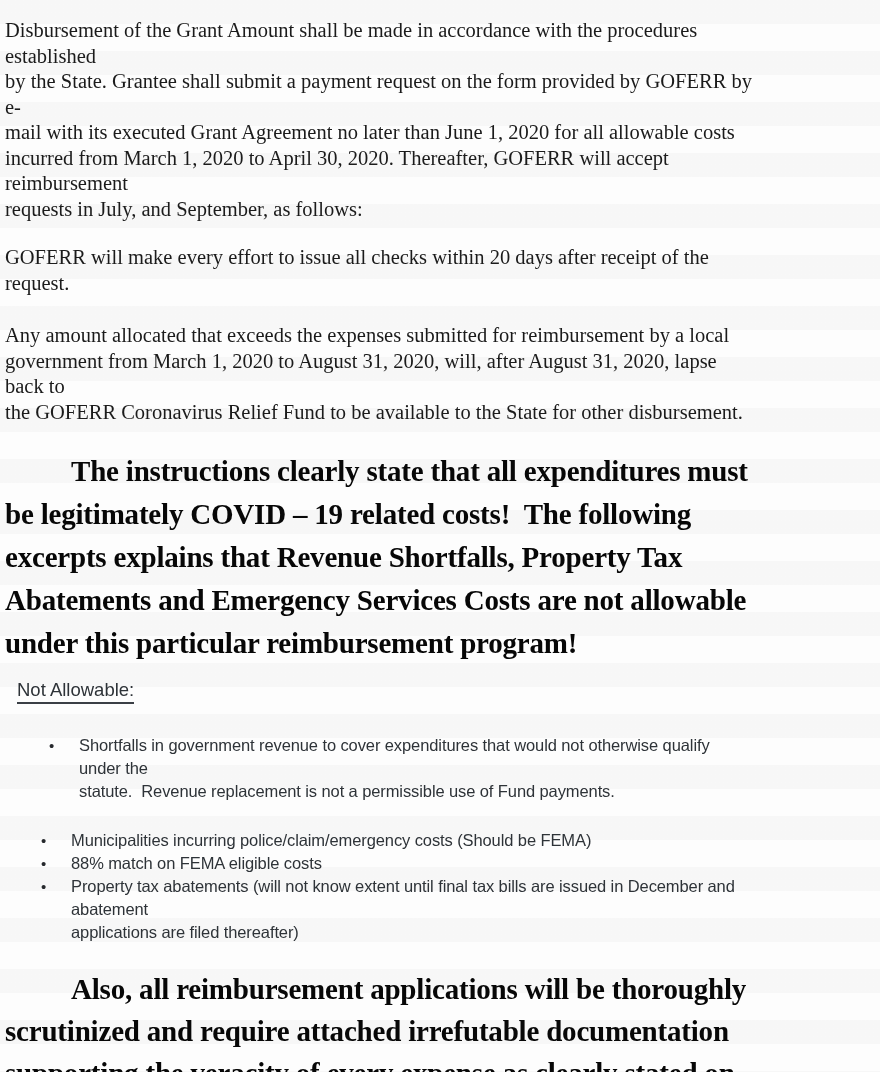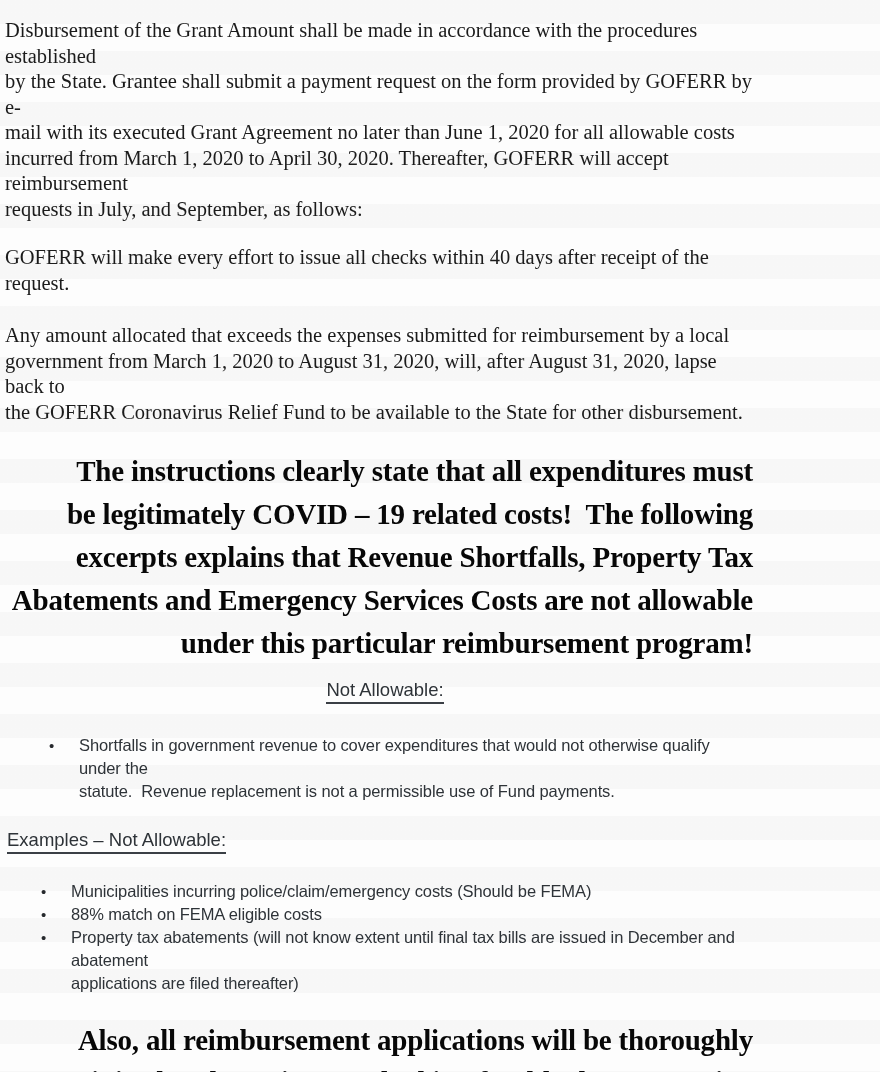--- a/index.html
+++ b/index.html
@@ -43,39 +43,38 @@
   .bold-para {
     margin: 0;
     font-family: "Liberation Serif", "DejaVu Serif", serif;
     font-weight: bold;
     font-size: 29px;
     line-height: 43px;
     letter-spacing: -0.2px;
     color: #070707;
     text-indent: 66px;
     white-space: pre-wrap;
-    text-align: right;
   }
   .gap-b1 { margin-top: 25px; }
   .gap-b2 { margin-top: 24px; line-height: 42px; }
 
   
   .sans-heading {
     margin: 0;
     font-family: "Liberation Sans", "DejaVu Sans", sans-serif;
     font-size: 18.5px;
     font-weight: normal;
     color: #2e3338;
   }
   .sans-heading .u {
     display: inline-block;
     border-bottom: 2px solid #3a3f45;
     padding-bottom: 1px;
   }
-  .gap-h1 { margin-top: 14px; margin-left: 12px; text-align: center; }
+  .gap-h1 { margin-top: 14px; margin-left: 12px; }
   .gap-h2 { margin-top: 26px; margin-left: 2px; }
 
   .blist {
     list-style: none;
     margin: 0;
     padding: 0;
     font-family: "Liberation Sans", "DejaVu Sans", sans-serif;
     font-size: 16.5px;
     line-height: 23px;
     letter-spacing: -0.1px;
@@ -102,36 +101,35 @@
   }
 </style>
 </head>
 <body>
 
 <div class="page">
 
   <p class="serif-para">Disbursement of the Grant Amount shall be made in accordance with the procedures established<br>by the State. Grantee shall submit a payment request on the form provided by GOFERR by e-<br>mail with its executed Grant Agreement no later than June 1, 2020 for all allowable costs<br>incurred from March 1, 2020 to April 30, 2020. Thereafter, GOFERR will accept reimbursement<br>requests in July, and September, as follows:</p>
 
 
-  <p class="serif-para gap-p2">GOFERR will make every effort to issue all checks within 40 days after receipt of the request.</p>
+  <p class="serif-para gap-p2">GOFERR will make every effort to issue all checks within 20 days after receipt of the request.</p>
 
   <p class="serif-para gap-p3">Any amount allocated that exceeds the expenses submitted for reimbursement by a local<br>government from March 1, 2020 to August 31, 2020, will, after August 31, 2020, lapse back to<br>the GOFERR Coronavirus Relief Fund to be available to the State for other disbursement.</p>
 
   <p class="bold-para gap-b1">The instructions clearly state that all expenditures must<br>be legitimately COVID – 19 related costs!  The following<br>excerpts explains that Revenue Shortfalls, Property Tax<br>Abatements and Emergency Services Costs are not allowable<br>under this particular reimbursement program!</p>
 
   <h3 class="sans-heading gap-h1"><span class="u">Not Allowable:</span></h3>
 
   <ul class="blist blist-1 gap-l1">
     <li class="bitem">
       <span class="dot">•</span>
       <span class="btext">Shortfalls in government revenue to cover expenditures that would not otherwise qualify under the<br>statute.  Revenue replacement is not a permissible use of Fund payments.</span>
     </li>
   </ul>
 
-  <h3 class="sans-heading gap-h2"><span class="u">Examples – Not Allowable:</span></h3>
 
   <ul class="blist blist-2 gap-l2">
     <li class="bitem">
       <span class="dot">•</span>
       <span class="btext">Municipalities incurring police/claim/emergency costs (Should be FEMA)</span>
     </li>
     <li class="bitem">
       <span class="dot">•</span>
       <span class="btext">88% match on FEMA eligible costs</span>
     </li>

